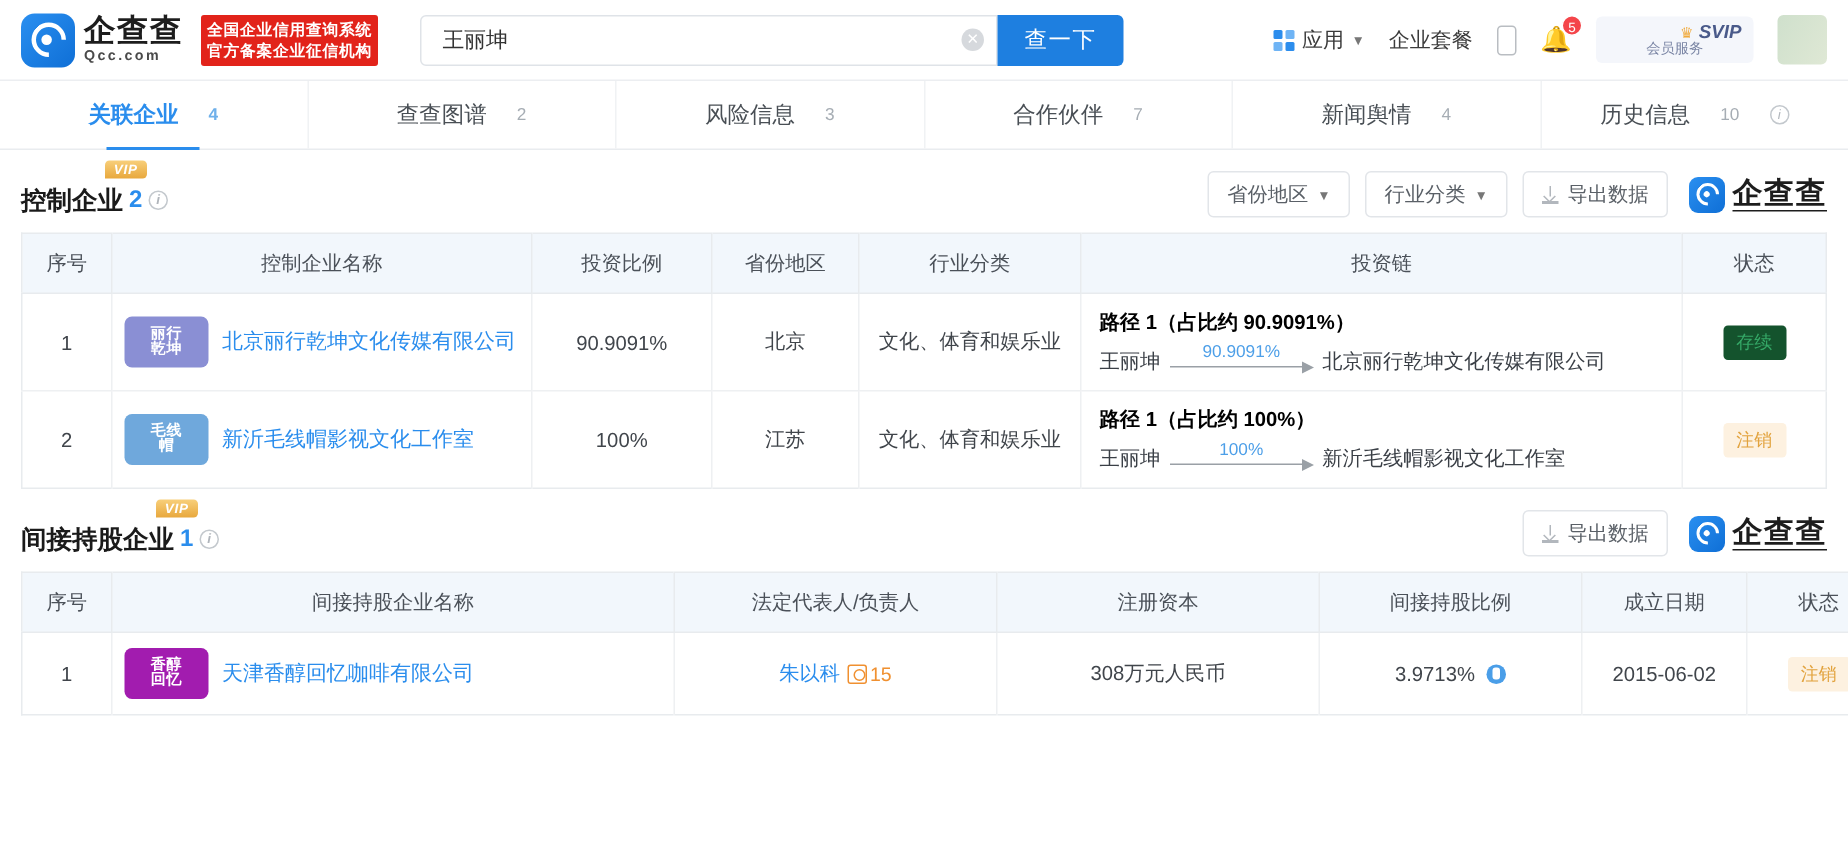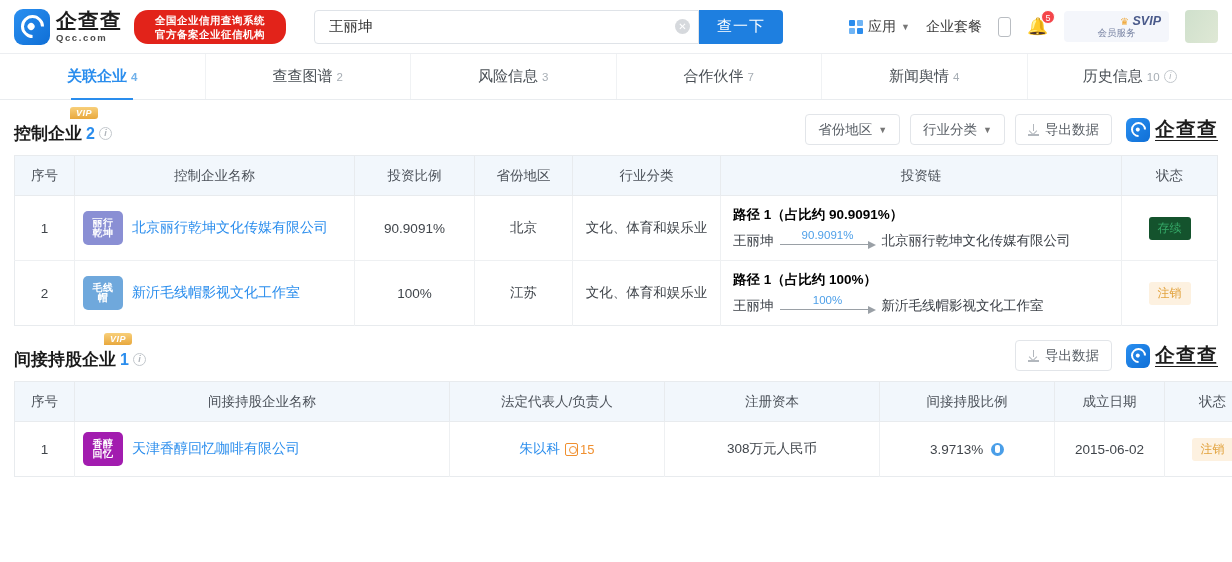--- a/index.html
+++ b/index.html
@@ -41,22 +41,22 @@
   .logo-cn {
     font-size: 21px; font-weight: bold; letter-spacing: 1px;
     color: #1d1d1d;
   }
   .logo-en {
     font-size: 9.5px; letter-spacing: 1.6px; color: #4a4a4a;
     margin-top: 2px; font-weight: bold;
   }
   .logo-badge {
     margin-left: 6px; background: #e2231a; color: #fff;
-    font-size: 10.5px; line-height: 14px; padding: 3px 21px;
-    border-radius: 14px; text-align: center; font-weight: bold;
+    font-size: 10.5px; line-height: 14px; padding: 3px 4px;
+    border-radius: 2px; text-align: center; font-weight: bold;
     letter-spacing: .5px;
   }
   .logo-badge span { display: block; white-space: nowrap; }
 
   .search-group {
     display: flex; align-items: center; margin-left: 28px;
   }
   .search-box {
     width: 385px; height: 34px; border: 1px solid #dfe3e8;
     border-radius: 4px 0 0 4px; background: #fff;
@@ -126,21 +126,21 @@
     cursor: pointer;
   }
 
   
   .tabs {
     display: flex; height: 46px; background: #fff;
     border-bottom: 1px solid #e9ecef;
   }
   .tab {
     flex: 1; display: flex; align-items: center; justify-content: center;
-    gap: 4px; font-size: 15px; color: #494f55; cursor: pointer;
+    gap: 20px; font-size: 15px; color: #494f55; cursor: pointer;
     border-right: 1px solid #f0f2f4; position: relative;
   }
   .tab:last-child { border-right: none; }
   .tab .cnt { font-size: 11.5px; color: #a6adb4; }
   .tab.active { color: #2a8ded; font-weight: bold; }
   .tab.active .cnt { color: #6fb0ea; }
   .tab.active::after {
     content: ""; position: absolute; bottom: -1px; left: 50%;
     transform: translateX(-50%); width: 62px; height: 2.5px;
     background: #2a8ded;
@@ -232,21 +232,21 @@
   tbody td {
     border-right: 1px solid #eef0f2; border-bottom: 1px solid #eef0f2;
     font-size: 13.5px; color: #40454b; text-align: center;
     padding: 10px 8px; vertical-align: middle; background: #fff;
   }
   tbody td:last-child { border-right: none; }
   tbody tr:last-child td { border-bottom: none; }
 
   .co-cell { display: flex; align-items: center; gap: 9px; text-align: left; }
   .co-logo {
-    width: 40px; height: 34px; border-radius: 5px; flex: 0 0 auto;
+    width: 56px; height: 34px; border-radius: 5px; flex: 0 0 auto;
     color: #fff; font-size: 10px; font-weight: bold;
     display: flex; flex-direction: column; align-items: center;
     justify-content: center; line-height: 1.05; letter-spacing: .5px;
   }
   .co-name {
     color: #2a8ded; font-size: 14px; cursor: pointer; text-align: left;
   }
   .chain-cell { text-align: left; padding-left: 12px; }
   .chain-title {
     font-size: 13.5px; font-weight: bold; color: #000000; margin-bottom: 8px;

